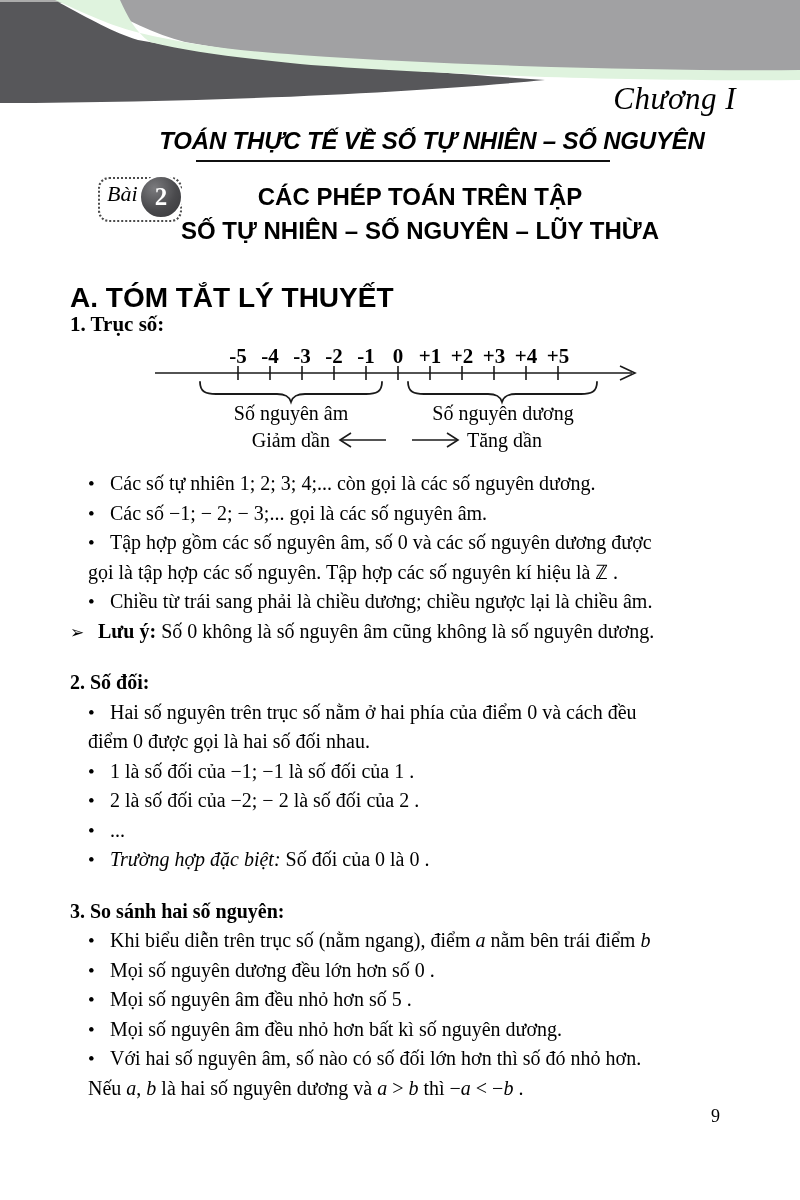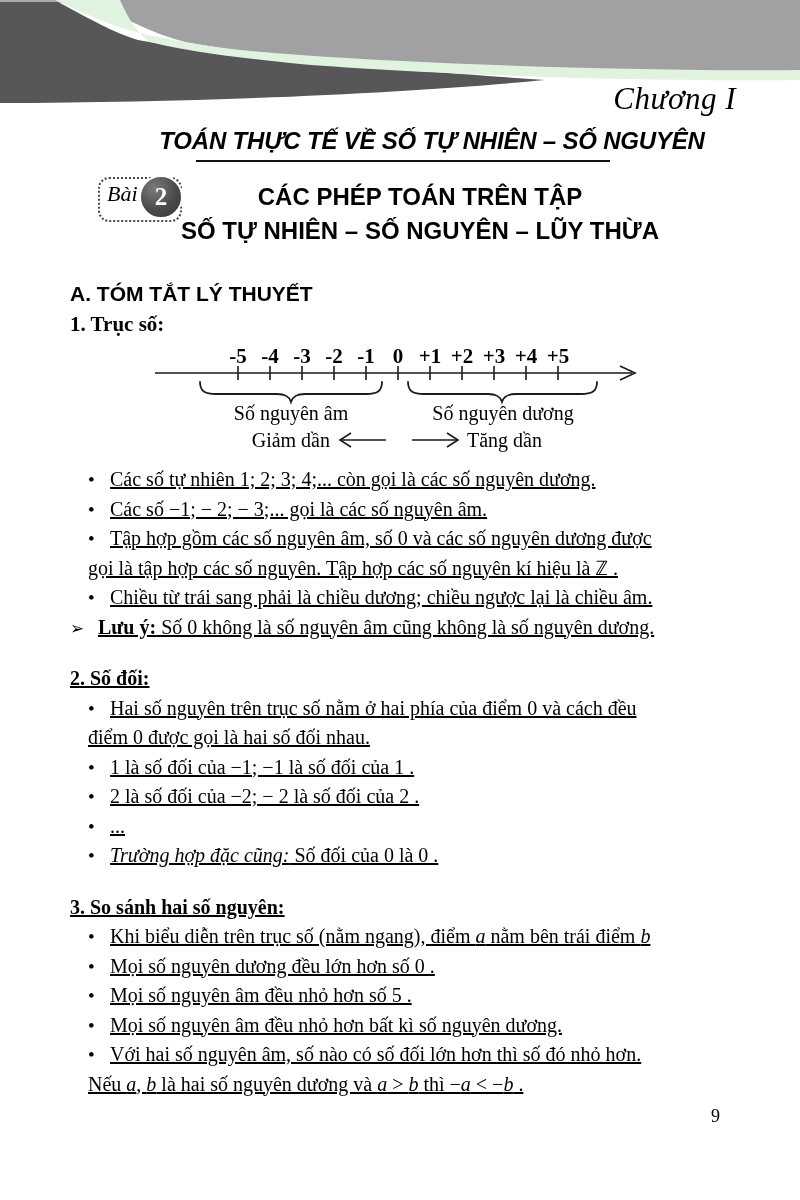--- a/index.html
+++ b/index.html
@@ -44,37 +44,37 @@
     position:absolute;top:183px;left:40px;width:760px;text-align:center;
     font-family:"Liberation Sans",sans-serif;font-weight:bold;font-size:24px;letter-spacing:0px;
   }
   .lesson-title-2{
     position:absolute;top:217px;left:40px;width:760px;text-align:center;
     font-family:"Liberation Sans",sans-serif;font-weight:bold;font-size:24px;
   }
   
   .section-a{
     position:absolute;top:282px;left:70px;
-    font-family:"Liberation Sans",sans-serif;font-weight:bold;font-size:21px;
+    font-family:"Liberation Sans",sans-serif;font-weight:bold;font-size:28px;
   }
   .section-1{
     position:absolute;top:312px;left:70px;
     font-family:"Liberation Serif",serif;font-weight:bold;font-size:21px;
   }
   
   #numberline{position:absolute;top:336px;left:0;width:800px;height:122px;}
   #numberline text{font-family:"Liberation Serif",serif;fill:#000;}
   .nl-num{font-size:21px;font-weight:bold;text-anchor:middle;}
   .nl-label{font-size:20px;text-anchor:middle;}
   .nl-dir{font-size:20px;}
   .nl-stroke{stroke:#1a1a1a;stroke-width:1.6;fill:none;}
   .nl-brace{stroke:#1a1a1a;stroke-width:1.8;fill:none;stroke-linecap:round;}
   
   #theory-body{position:absolute;top:467px;left:0;width:800px;font-size:20px;}
-  .row{height:29.5px;line-height:25px;white-space:nowrap;padding-left:88px;text-decoration:underline;}
+  .row{height:29.5px;line-height:33px;white-space:nowrap;padding-left:88px;}
   .row.h2{padding-left:70px;font-weight:bold;margin-top:22px;}
   .row.note{padding-left:70px;}
   .bullet{display:inline-block;width:22px;font-size:19px;}
   .note-arrow{display:inline-block;width:28px;font-size:17px;}
   .it{font-style:italic;}
   .bd{font-weight:bold;}
   
   .page-number{position:absolute;left:711px;top:1106px;font-size:18px;}
 </style>
 </head>
@@ -150,21 +150,21 @@
     <div class="row li"><span class="bullet">•</span><span>Tập hợp gồm các số nguyên âm, số 0 và các số nguyên dương được</span></div>
     <div class="row cont"><span>gọi là tập hợp các số nguyên. Tập hợp các số nguyên kí hiệu là ℤ .</span></div>
     <div class="row li"><span class="bullet">•</span><span>Chiều từ trái sang phải là chiều dương; chiều ngược lại là chiều âm.</span></div>
     <div class="row note"><span class="note-arrow">➢</span><span class="bd">Lưu ý:</span><span> Số 0 không là số nguyên âm cũng không là số nguyên dương.</span></div>
     <div class="row h2"><span>2. Số đối:</span></div>
     <div class="row li"><span class="bullet">•</span><span>Hai số nguyên trên trục số nằm ở hai phía của điểm 0 và cách đều</span></div>
     <div class="row cont"><span>điểm 0 được gọi là hai số đối nhau.</span></div>
     <div class="row li"><span class="bullet">•</span><span>1 là số đối của −1; −1 là số đối của 1 .</span></div>
     <div class="row li"><span class="bullet">•</span><span>2 là số đối của −2; − 2 là số đối của 2 .</span></div>
     <div class="row li"><span class="bullet">•</span><span>...</span></div>
-    <div class="row li"><span class="bullet">•</span><span class="it">Trường hợp đặc cũng:</span><span> Số đối của 0 là 0 .</span></div>
+    <div class="row li"><span class="bullet">•</span><span class="it">Trường hợp đặc biệt:</span><span> Số đối của 0 là 0 .</span></div>
     <div class="row h2"><span>3. So sánh hai số nguyên:</span></div>
     <div class="row li"><span class="bullet">•</span><span>Khi biểu diễn trên trục số (nằm ngang), điểm </span><span class="it">a</span><span> nằm bên trái điểm </span><span class="it">b</span></div>
     <div class="row li"><span class="bullet">•</span><span>Mọi số nguyên dương đều lớn hơn số 0 .</span></div>
     <div class="row li"><span class="bullet">•</span><span>Mọi số nguyên âm đều nhỏ hơn số 5 .</span></div>
     <div class="row li"><span class="bullet">•</span><span>Mọi số nguyên âm đều nhỏ hơn bất kì số nguyên dương.</span></div>
     <div class="row li"><span class="bullet">•</span><span>Với hai số nguyên âm, số nào có số đối lớn hơn thì số đó nhỏ hơn.</span></div>
     <div class="row plain"><span>Nếu </span><span class="it">a</span><span>, </span><span class="it">b</span><span> là hai số nguyên dương và </span><span class="it">a</span><span> &gt; </span><span class="it">b</span><span> thì −</span><span class="it">a</span><span> &lt; −</span><span class="it">b</span><span> .</span></div>
   </div>
 
 <div class="page-number">9</div>

